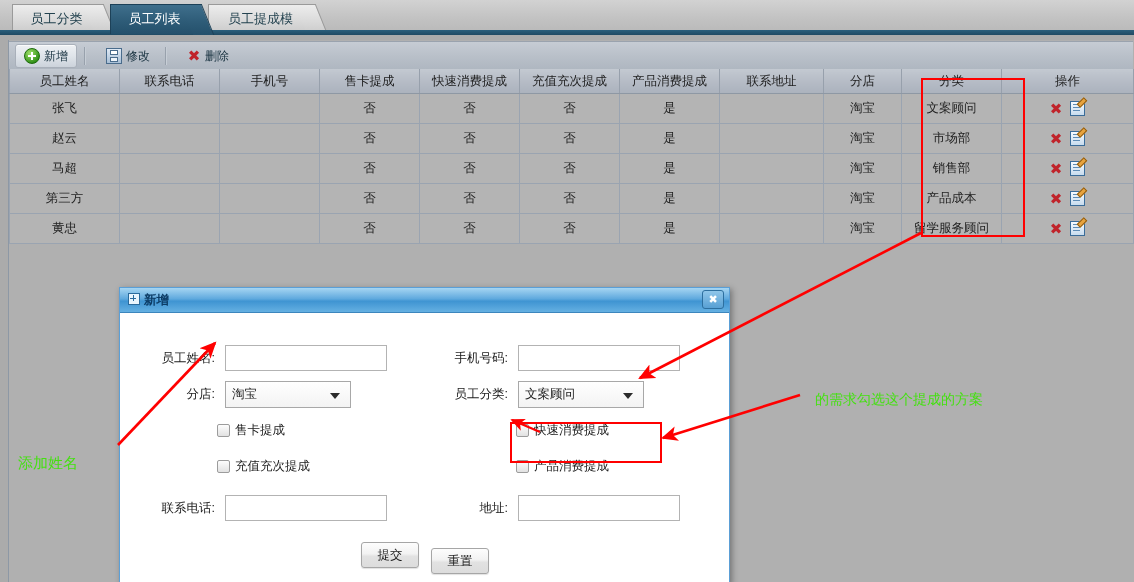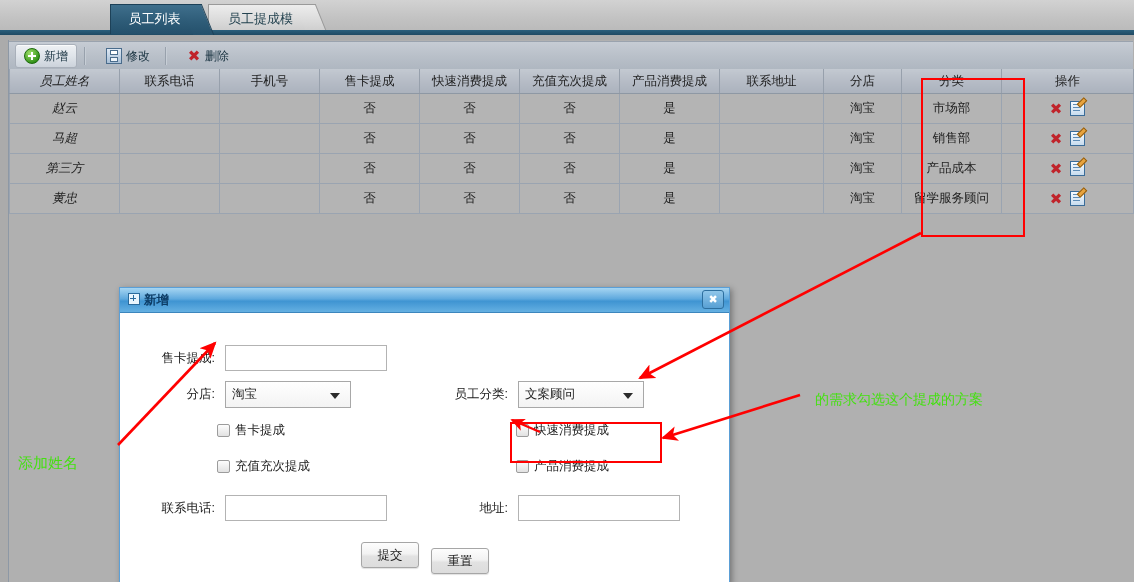--- a/index.html
+++ b/index.html
@@ -130,21 +130,21 @@
     border-bottom: 1px solid #8e98a4;
     text-align: center;
   }
   .grid td {
     height: 27px;
     text-align: center;
     background: #b4b4b4;
     border-right: 1px solid #9aa4b1;
     border-bottom: 1px solid #9aa4b1;
   }
-  .grid tr td:first-child, .grid tr th:first-child { border-left: 1px solid #9aa4b1; font-style: italic; }
+  .grid tr td:first-child, .grid tr th:first-child { border-left: 1px solid #9aa4b1; }
   .op-cell { white-space: nowrap; }
   .op-del { color:#c0232a; font-size:15px; font-weight:bold; margin-right:8px; }
   .op-edit {
     display:inline-block; width:13px; height:13px; vertical-align:-2px;
     background: linear-gradient(to bottom,#f6fbff,#c8dcee);
     border:1px solid #3a6c99; position:relative;
   }
   .op-edit:before{content:"";position:absolute;left:2px;top:2px;width:7px;height:1px;background:#5e8cb5;box-shadow:0 3px 0 #5e8cb5,0 6px 0 #5e8cb5;}
   .op-edit:after{content:"";position:absolute;right:-3px;top:-2px;width:8px;height:3px;background:#e8a33d;border:1px solid #8a5a12;transform:rotate(-45deg);}
 
@@ -247,20 +247,24 @@
     z-index: 61;
     pointer-events: none;
   }
 </style>
 </head>
 <body>
 
 <div id="root">
 
   <div class="tabstrip">
+    <div class="tab" style="left:12px; width:88px;">
+      <span class="tab-label">员工分类</span>
+      <span class="skew-r"></span>
+    </div>
     <div class="tab active" style="left:110px; width:88px;">
       <span class="tab-label">员工列表</span>
       <span class="skew-r"></span>
     </div>
     <div class="tab" style="left:208px; width:104px;">
       <span class="tab-label">员工提成模版</span>
       <span class="skew-r"></span>
     </div>
     <div class="tab-underline"></div>
   </div>
@@ -310,20 +314,35 @@
         <th>充值充次提成</th>
         <th>产品消费提成</th>
         <th>联系地址</th>
         <th>分店</th>
         <th>分类</th>
         <th>操作</th>
       </tr>
     </thead>
     <tbody>
       <tr>
+        <td>张飞</td>
+        <td></td>
+        <td></td>
+        <td>否</td>
+        <td>否</td>
+        <td>否</td>
+        <td>是</td>
+        <td></td>
+        <td>淘宝</td>
+        <td>文案顾问</td>
+        <td class="op-cell">
+          <span class="op-del">✖</span><span class="op-edit"></span>
+        </td>
+      </tr>
+      <tr>
         <td>赵云</td>
         <td></td>
         <td></td>
         <td>否</td>
         <td>否</td>
         <td>否</td>
         <td>是</td>
         <td></td>
         <td>淘宝</td>
         <td>市场部</td>
@@ -380,21 +399,25 @@
   </table>
 
   <div class="dialog">
     <div class="dlg-title">
       <span class="tg"></span><span>新增</span>
       <div class="dlg-close">✖</div>
     </div>
     <div class="dlg-body">
 
       <div class="frow" style="left:20px; top:32px;">
-        <span class="flabel" style="width:75px;">售卡提成:</span>
+        <span class="flabel" style="width:75px;">员工姓名:</span>
+        <span class="ftext" style="width:162px; margin-left:10px;"></span>
+      </div>
+      <div class="frow" style="left:320px; top:32px;">
+        <span class="flabel" style="width:68px;">手机号码:</span>
         <span class="ftext" style="width:162px; margin-left:10px;"></span>
       </div>
 
       <div class="frow" style="left:20px; top:68px;">
         <span class="flabel" style="width:75px;">分店:</span>
         <span class="fsel" style="width:126px; margin-left:10px;">
           <span>淘宝</span>
           <span class="caret"></span>
         </span>
       </div>

